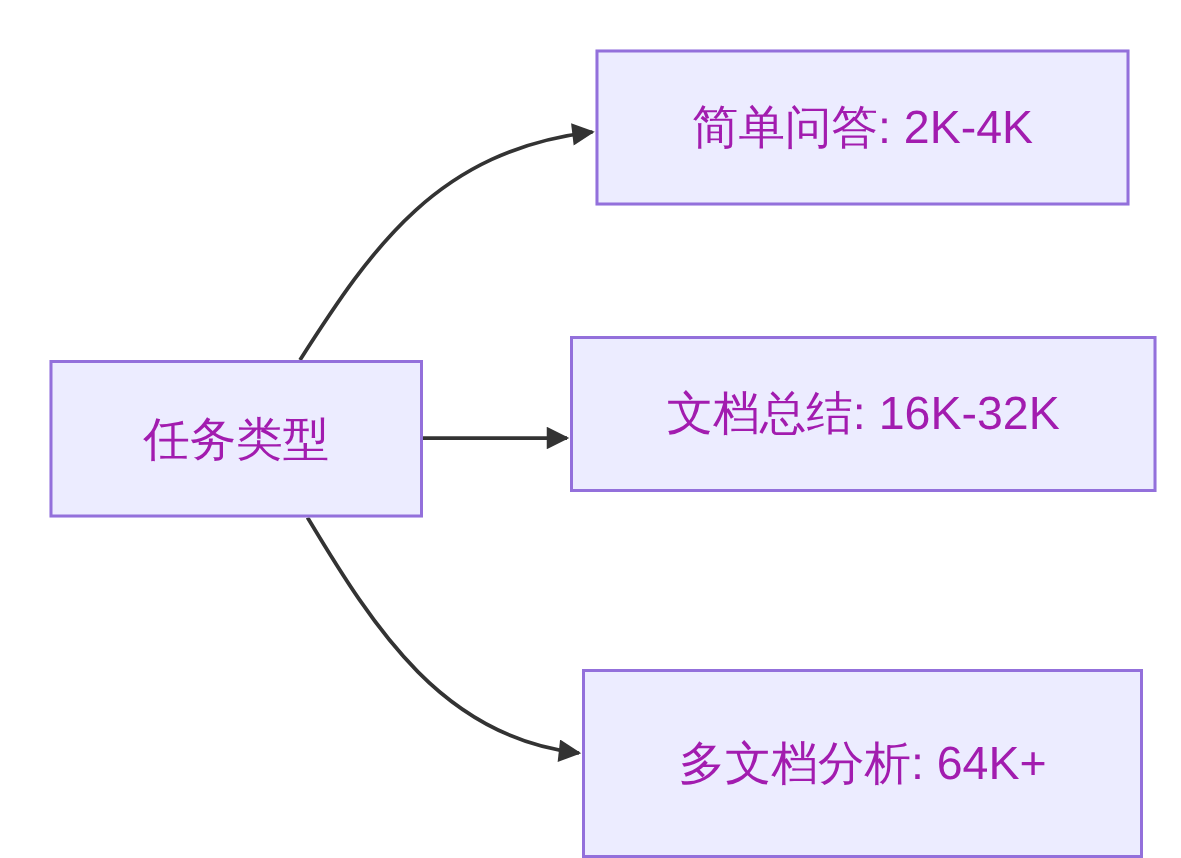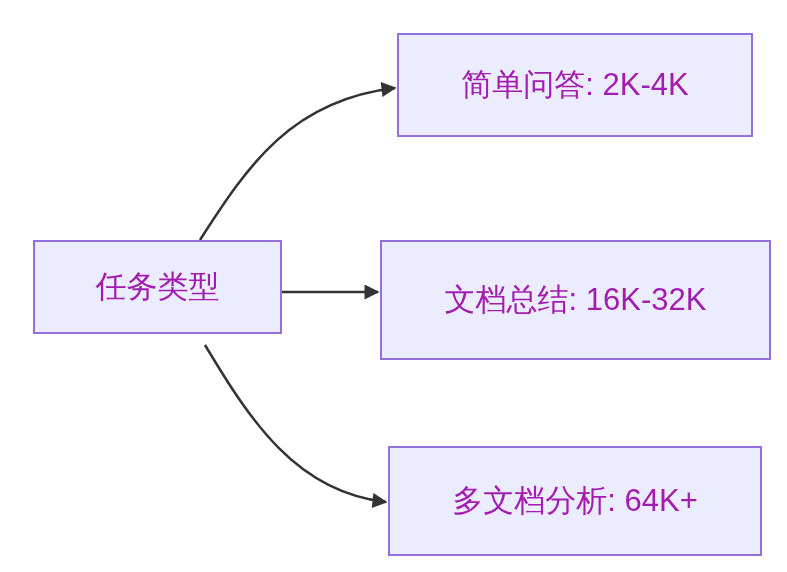--- a/index.html
+++ b/index.html
@@ -31,24 +31,24 @@
     color: #a21caf;
     display: flex;
     align-items: center;
     justify-content: center;
     text-align: center;
     font-size: 31px;
     line-height: 1.2;
     font-weight: 400;
     white-space: nowrap;
   }
-  .n-root   { left: 33px;  top: 240px; width: 249px; height: 94px; }
+  .n-root   { left: 33px;  top: 240px; width: 249px; height: 105px; }
   .n-b0     { left: 397px; top: 33px;  width: 356px; height: 104px; }
-  .n-b1     { left: 380px; top: 240px; width: 391px; height: 120px; }
-  .n-b2     { left: 388px; top: 446px; width: 374px; height: 110px; }
+  .n-b1     { left: 380px; top: 224px; width: 391px; height: 104px; }
+  .n-b2     { left: 388px; top: 446px; width: 374px; height: 126px; }
   .edge {
     fill: none;
     stroke: #333333;
     stroke-width: 2.5;
   }
 </style>
 </head>
 <body>
 
 <div class="canvas">

